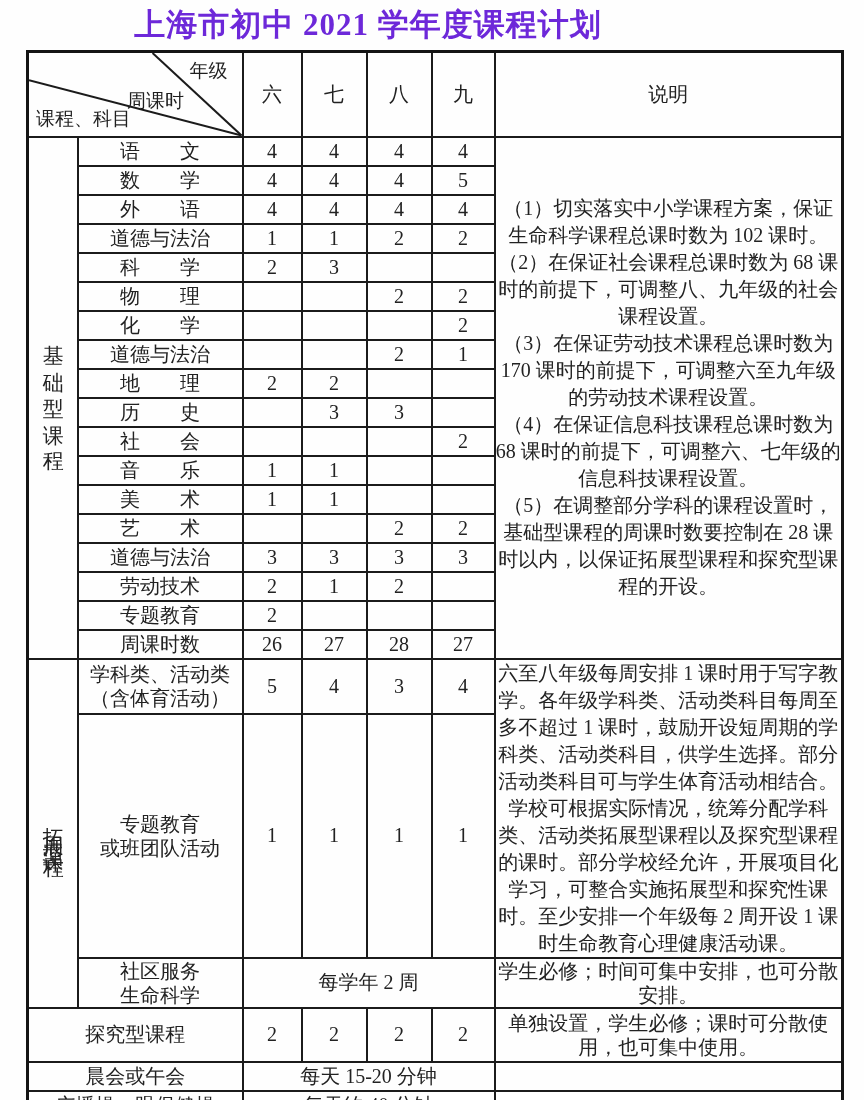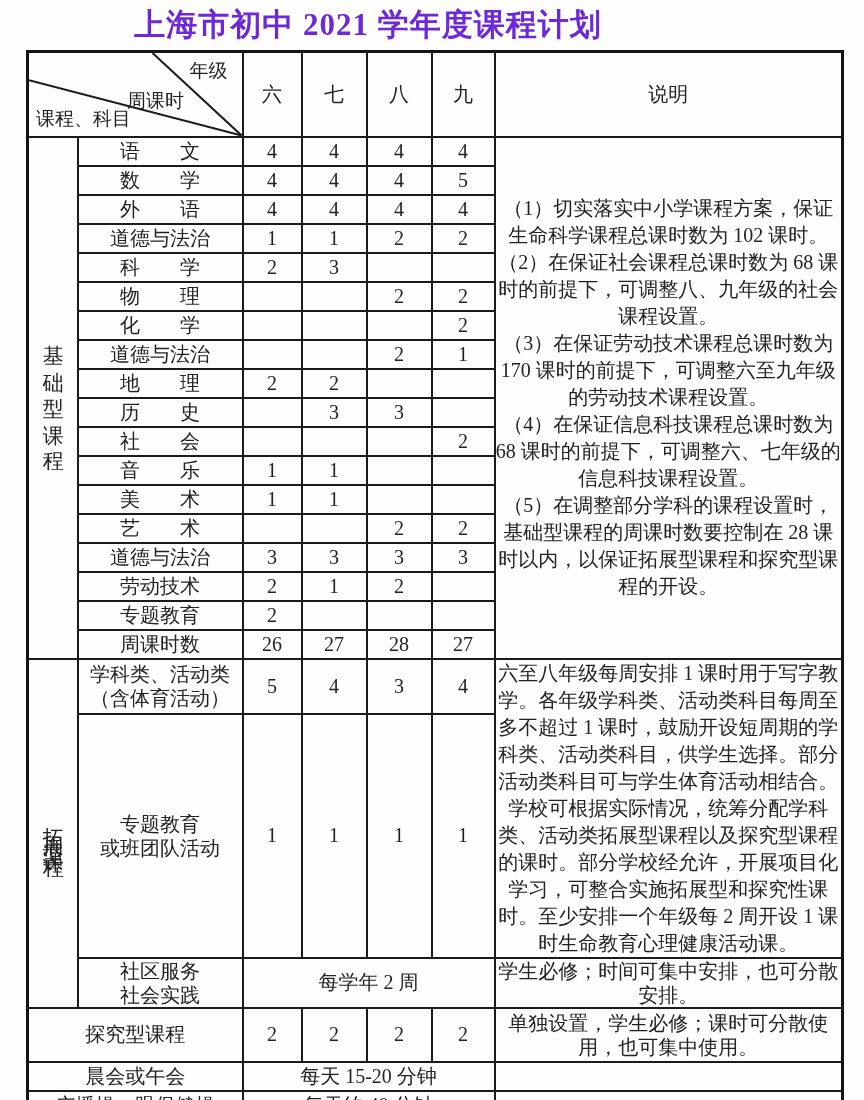--- a/index.html
+++ b/index.html
@@ -238,21 +238,21 @@
         <span>或班团队活动</span>
       </td>
       <td class="num">1</td>
       <td class="num">1</td>
       <td class="num">1</td>
       <td class="num">1</td>
     </tr>
     <tr style="height:49px">
       <td class="subject two-line">
         <span>社区服务</span>
-        <span>社会实践</span>
+        <span>生命科学</span>
       </td>
       <td colspan="4">每学年 2 周</td>
       <td class="notes-cell small-note">学生必修；时间可集中安排，也可分散安排。</td>
     </tr>
 
     <tr style="height:54px">
       <td colspan="2" class="subject">探究型课程</td>
       <td class="num">2</td>
       <td class="num">2</td>
       <td class="num">2</td>

